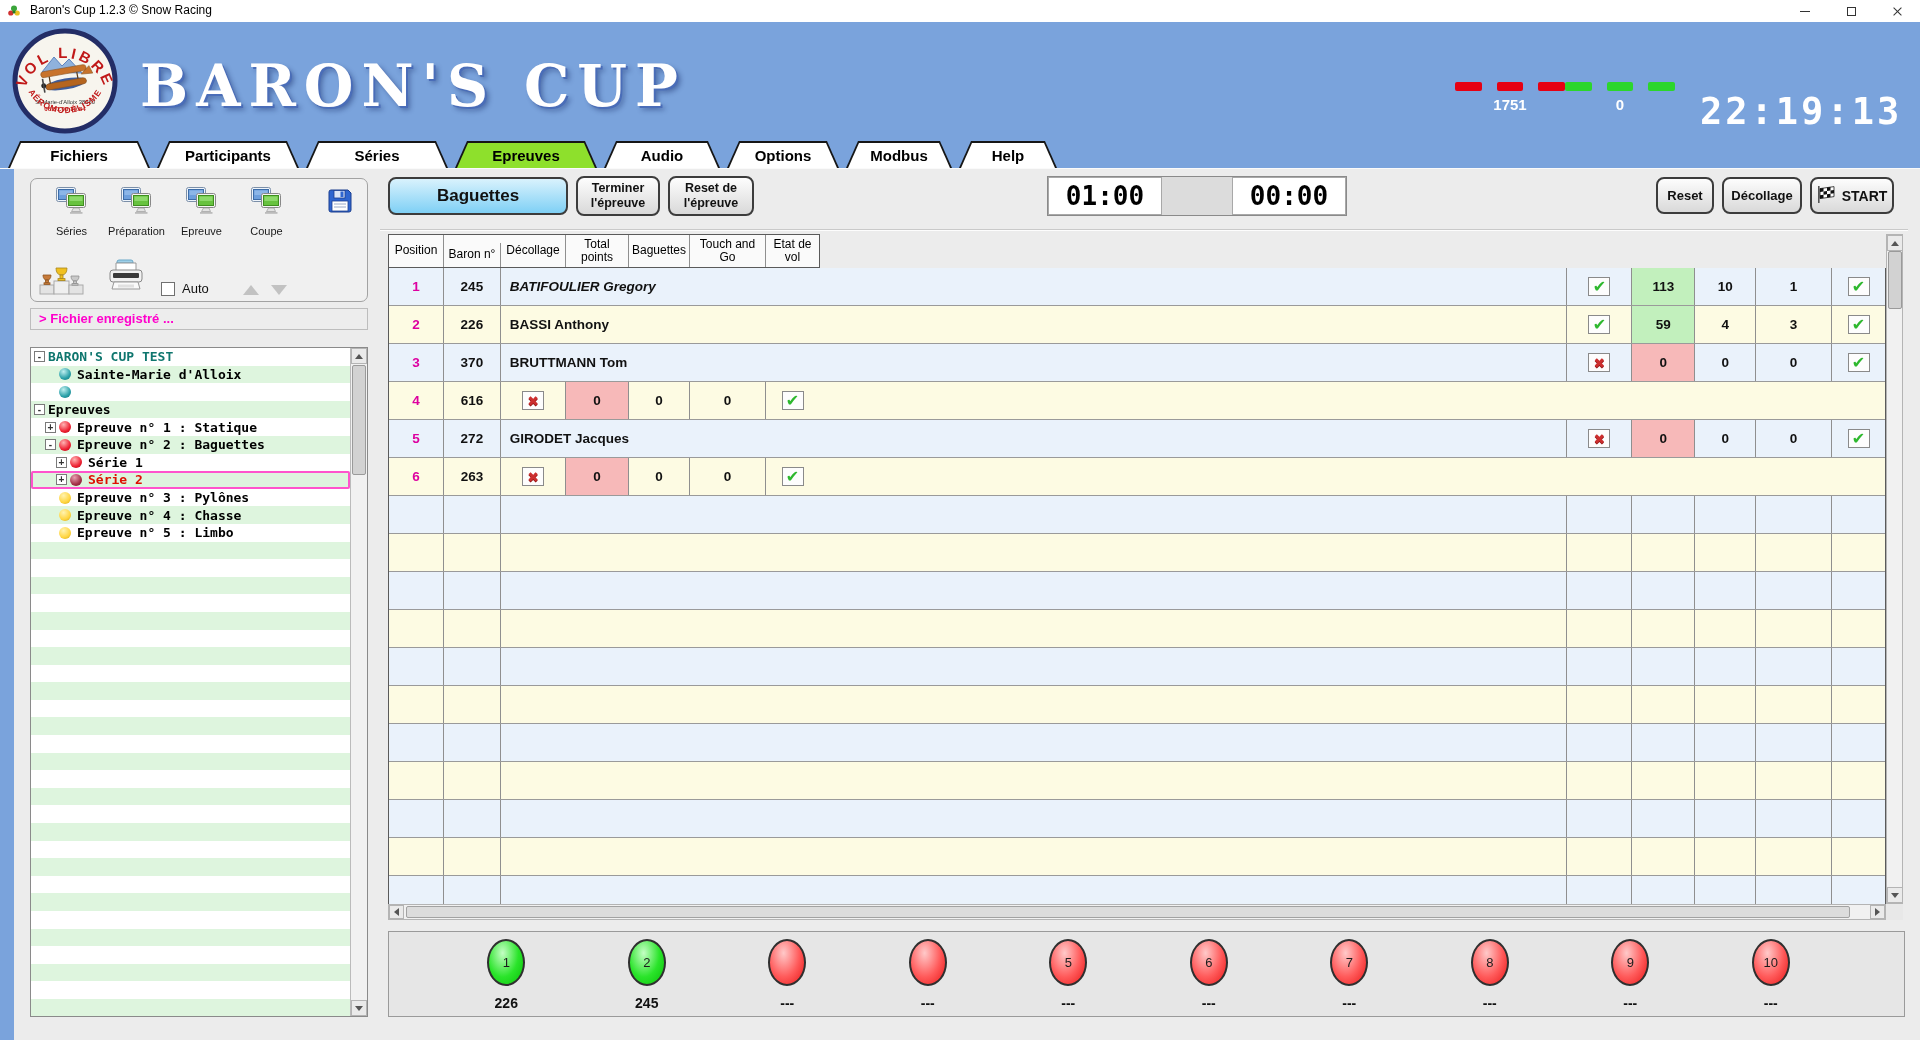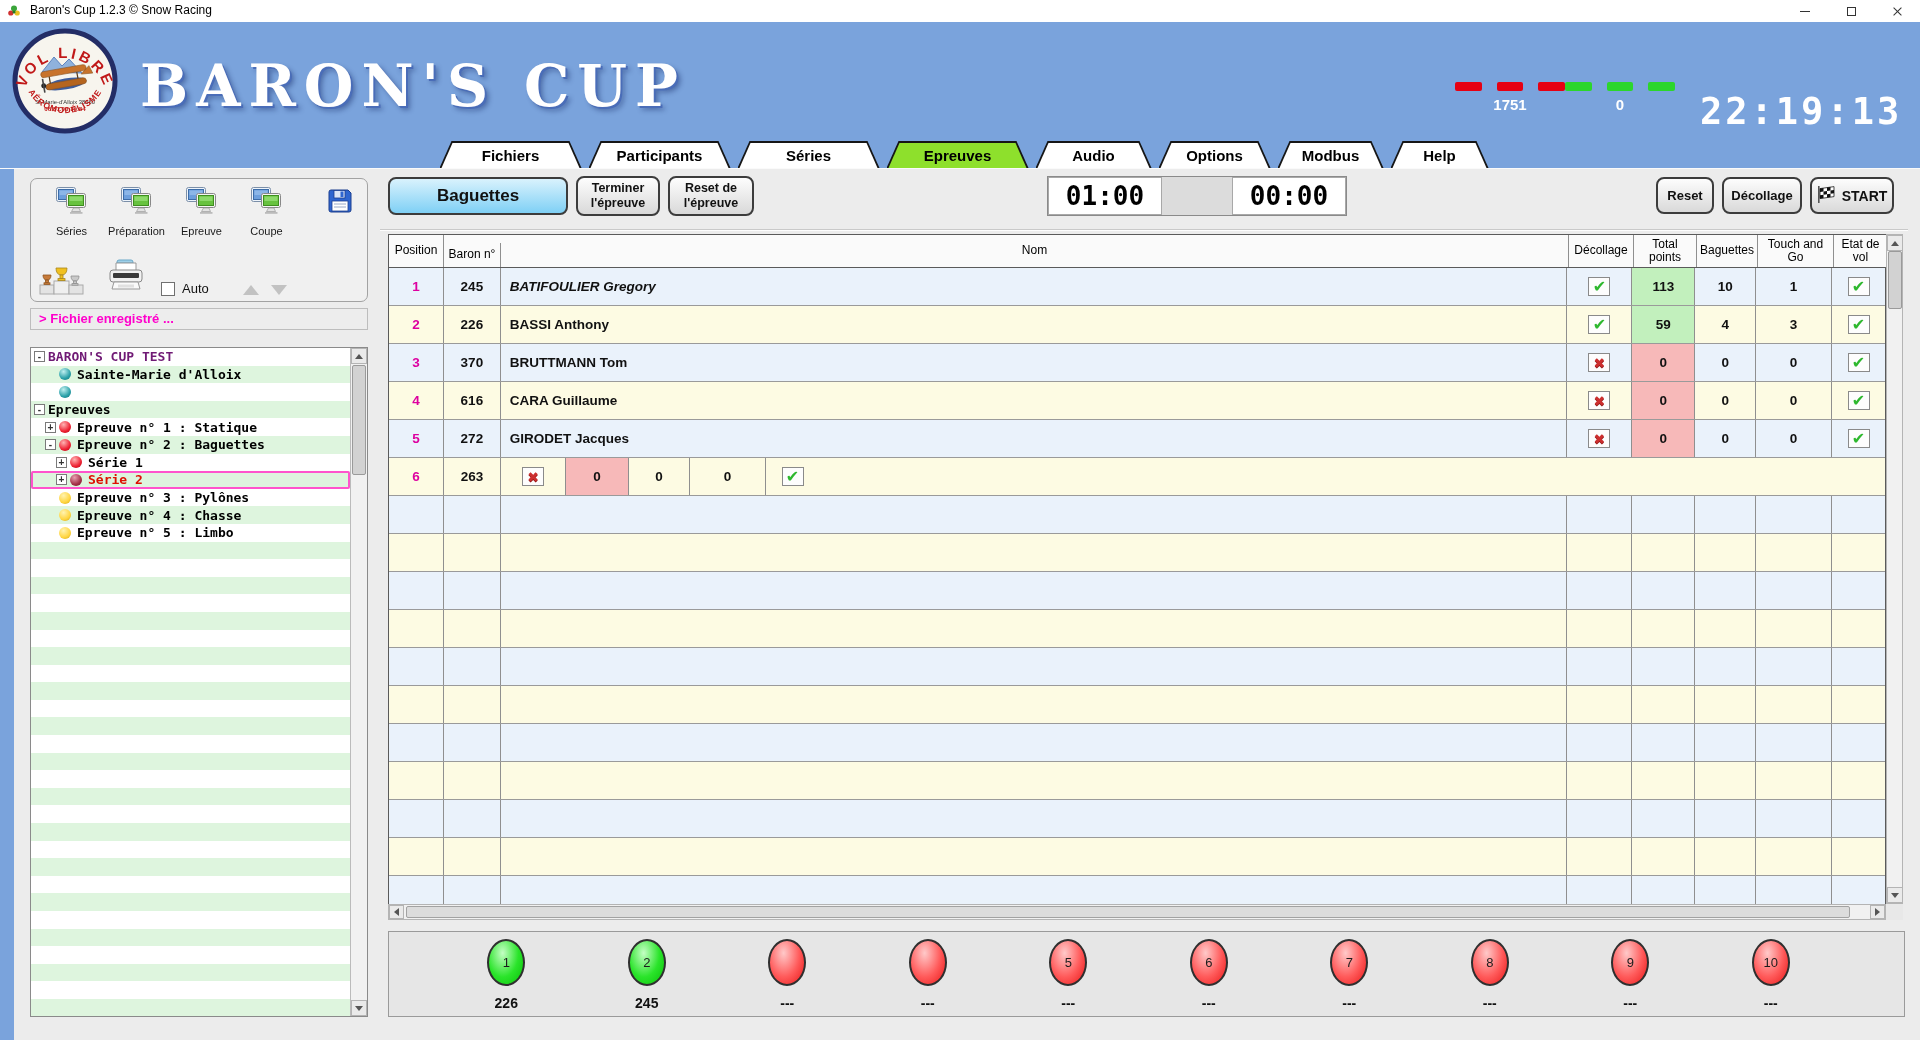--- a/index.html
+++ b/index.html
@@ -24,21 +24,21 @@
   .ind { position:absolute; top:60px; width:110px; text-align:center; }
   .dashes { display:flex; justify-content:center; gap:15px; }
   .dash { width:27px; height:9px; border-radius:2px; }
   .dash.red { background:#e60012; }
   .dash.green { background:#2bd62b; }
   .ind .num { margin-top:5px; font-size:15px; font-weight:bold; color:#fff; }
   .ind-red { left:1455px; } .ind-green { left:1565px; }
   .clock { position:absolute; left:1700px; top:68px; font-family:"DejaVu Sans Mono",monospace; font-weight:bold; font-size:37px; letter-spacing:3px; color:#ffffff; }
 
   
-  .tabbar { position:absolute; left:0; top:140px; width:1920px; height:28px; background:#7aa3dc; display:flex; align-items:flex-end; gap:7px; padding-left:8px;justify-content:center; }
+  .tabbar { position:absolute; left:0; top:140px; width:1920px; height:28px; background:#7aa3dc; display:flex; align-items:flex-end; gap:7px; padding-left:8px; }
   .tab { position:relative; height:27px; background:#161616; clip-path:polygon(12px 0,calc(100% - 12px) 0,100% 100%,0 100%); }
   .tab-in { position:absolute; left:0; right:0; top:2px; bottom:0; background:#ffffff; clip-path:polygon(13px 0,calc(100% - 13px) 0,calc(100% - 2px) 100%,2px 100%); display:flex; align-items:center; justify-content:center; }
   .tab.active .tab-in { background:#8ee02c; }
   .tab-in span { font-size:15px; font-weight:bold; color:#000; }
 
   
   .main { position:absolute; left:0; top:168px; width:1920px; height:872px; background:#ececec; border-top:1px solid #fafafa; }
   .blue-edge { position:absolute; left:0; top:0; width:14px; height:872px; background:#7aa3dc; }
   .groove { position:absolute; left:380px; top:60px; width:1528px; height:2px; border-top:1px solid #c9c9c9; border-bottom:1px solid #fdfdfd; }
 
@@ -64,21 +64,21 @@
   .trow.alt { background:#def5de; }
   .trow.sel { box-shadow:inset 0 0 0 2px #ff55cc; border-radius:2px; }
   .tpad { display:inline-block; height:1px; flex:none; }
   .texp { flex:none; width:11px; height:11px; border:1px solid #7a7a7a; background:#fff; font-size:10px; line-height:9px; text-align:center; color:#333; margin-right:3px; font-family:"Liberation Sans",sans-serif; }
   .ball { flex:none; width:12px; height:12px; border-radius:50%; margin-right:6px; }
   .ball-teal { background:radial-gradient(circle at 38% 30%, #bfeff0, #2aa0a8 60%, #117078); }
   .ball-red { background:radial-gradient(circle at 38% 30%, #ffb3b3, #ee2233 60%, #aa0011); }
   .ball-darkred { background:radial-gradient(circle at 38% 30%, #e8a0b0, #a33048 60%, #701425); }
   .ball-yellow { background:radial-gradient(circle at 38% 30%, #fff3b0, #ffd540 60%, #caa010); }
   .tlabel { color:#000; white-space:nowrap; }
-  .troot { color:#701a75; }
+  .troot { color:#0f766e; }
   .tsel { color:#dd1100; }
   .tscroll { position:absolute; right:0; top:0; width:17px; bottom:0; background:#f1f1f1; border-left:1px solid #bbb; }
   .sbtn { position:absolute; left:0; width:16px; height:16px; background:#eaeaea; border:1px solid #b4b4b4; display:flex; align-items:center; justify-content:center; }
   .tri-up { width:0;height:0;border-left:4px solid transparent;border-right:4px solid transparent;border-bottom:5px solid #555; }
   .tri-dn { width:0;height:0;border-left:4px solid transparent;border-right:4px solid transparent;border-top:5px solid #555; }
   .tri-lf { width:0;height:0;border-top:4px solid transparent;border-bottom:4px solid transparent;border-right:5px solid #555; }
   .tri-rt { width:0;height:0;border-top:4px solid transparent;border-bottom:4px solid transparent;border-left:5px solid #555; }
   .thumb-v { position:absolute; left:1px; width:14px; background:#d2d2d2; border:1px solid #9a9a9a; border-radius:2px; }
 
   
@@ -479,21 +479,20 @@
             <rect x="7" y="6.6" width="3.5" height="3.4" fill="#111"></rect>
         </g>
       </svg>
     </span>
     <span>START</span>
   </div>
 
   <div class="thead" id="thead">
       <div class="th" style="width: 55px;">Position</div>
       <div class="th" style="width: 57px; margin-top: 8px;">Baron n°</div>
-      <div class="th" style="width: 1068px;">Nom</div>
       <div class="th" style="width: 65px;">Décollage</div>
       <div class="th" style="width: 63px;">Total points</div>
       <div class="th" style="width: 61px;">Baguettes</div>
       <div class="th" style="width: 76px;">Touch and Go</div>
       <div class="th" style="width: 53px;">Etat de vol</div>
     </div>
   <div class="tbody" id="tbody">
       <div class="trrow rb">
         <div class="td pos" style="width: 55px;">1</div>
         <div class="td bold" style="width: 57px;">245</div>
@@ -544,21 +543,20 @@
         <div class="td bold" style="width: 76px;">0</div>
         <div class="td " style="width: 53px;">
           <span class="cbx">
             <span class="ck">✔</span>
           </span>
         </div>
       </div>
       <div class="trrow ry">
         <div class="td pos" style="width: 55px;">4</div>
         <div class="td bold" style="width: 57px;">616</div>
-        <div class="td nom bold" style="width: 1068px;">CARA Guillaume</div>
         <div class="td " style="width: 65px;">
           <span class="cbx">
             <span class="cx">✖</span>
           </span>
         </div>
         <div class="td bold total-zero" style="width: 63px;">0</div>
         <div class="td bold" style="width: 61px;">0</div>
         <div class="td bold" style="width: 76px;">0</div>
         <div class="td " style="width: 53px;">
           <span class="cbx">

